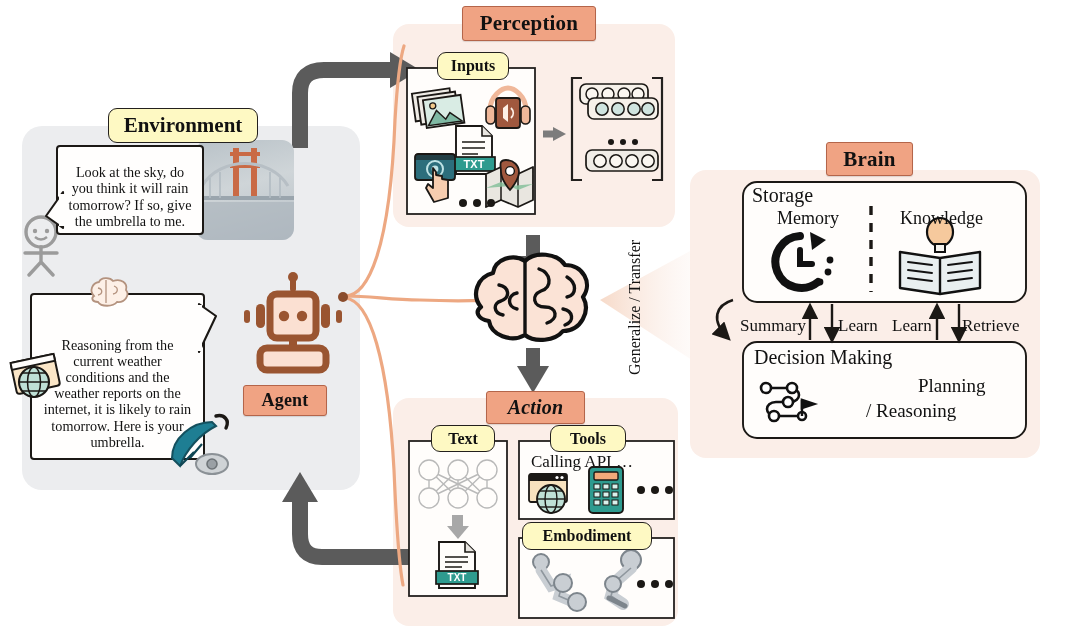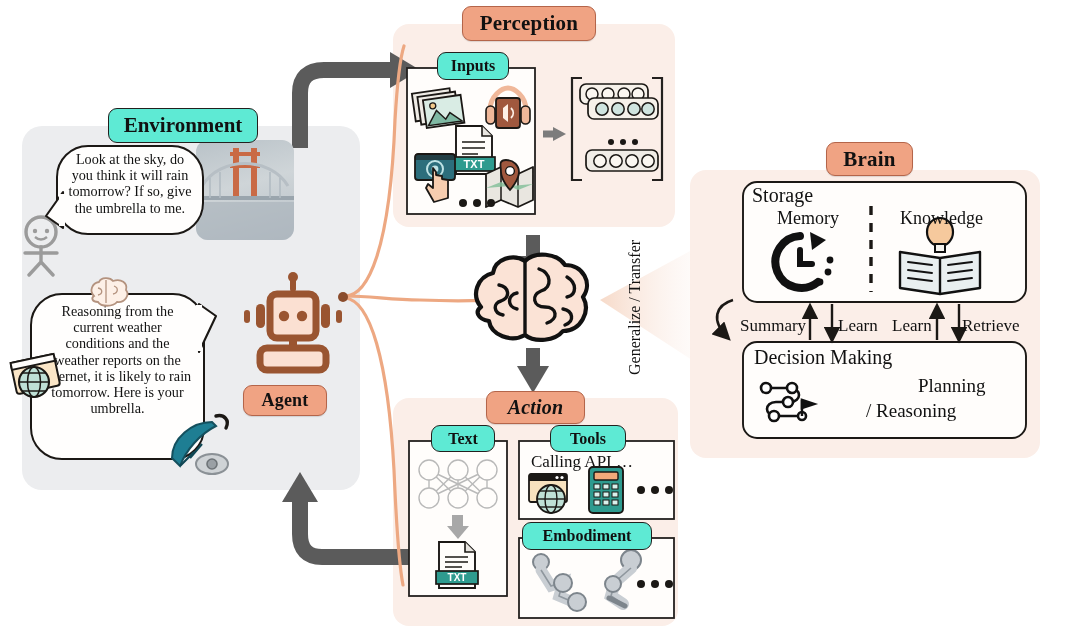--- a/index.html
+++ b/index.html
@@ -1,34 +1,34 @@
 <!DOCTYPE html>
 <html><head>
 <meta charset="utf-8">
 <style>
   html,body{margin:0;padding:0;background:#ffffff;}
   body{width:1072px;height:630px;position:relative;overflow:hidden;
        font-family:"Liberation Serif",serif;}
   .stage{position:absolute;left:0;top:0;width:1072px;height:630px;}
 
   .badge{position:absolute;display:flex;align-items:center;justify-content:center;
-         background:#f0a383;border:1.6px solid #b4654a;border-radius:9px;
+         background:#f0a383;border:1.6px solid #b4654a;border-radius:3px;
          font-weight:bold;color:#111;letter-spacing:.2px;
          box-shadow:0 1px 1px rgba(0,0,0,.12);text-align:center;}
 
   .wbadge{position:absolute;display:flex;align-items:center;justify-content:center;
-          background:#5eead4;border:1.7px solid #23201e;border-radius:9px;
+          background:#fef9c3;border:1.7px solid #23201e;border-radius:9px;
           font-weight:bold;color:#111;z-index:6;}
 
   .lbl{position:absolute;color:#111;white-space:nowrap;}
 
   
   .bubble{position:absolute;background:#fffefd;border:2.1px solid #1b1815;
-          border-radius:32px;box-sizing:border-box;
-          display:flex;align-items:flex-start;justify-content:center;text-align:center;
+          border-radius:4px;box-sizing:border-box;
+          display:flex;align-items:flex-end;justify-content:center;text-align:center;
           color:#111;line-height:1.14;}
 
   .dots{position:absolute;display:flex;gap:6px;align-items:center;}
   .dots i{display:block;width:6px;height:6px;border-radius:50%;background:#1b1815;}
   .dots.big i{width:8px;height:8px;}
 
   svg{display:block;overflow:visible;}
 </style>
 </head>
 <body>

